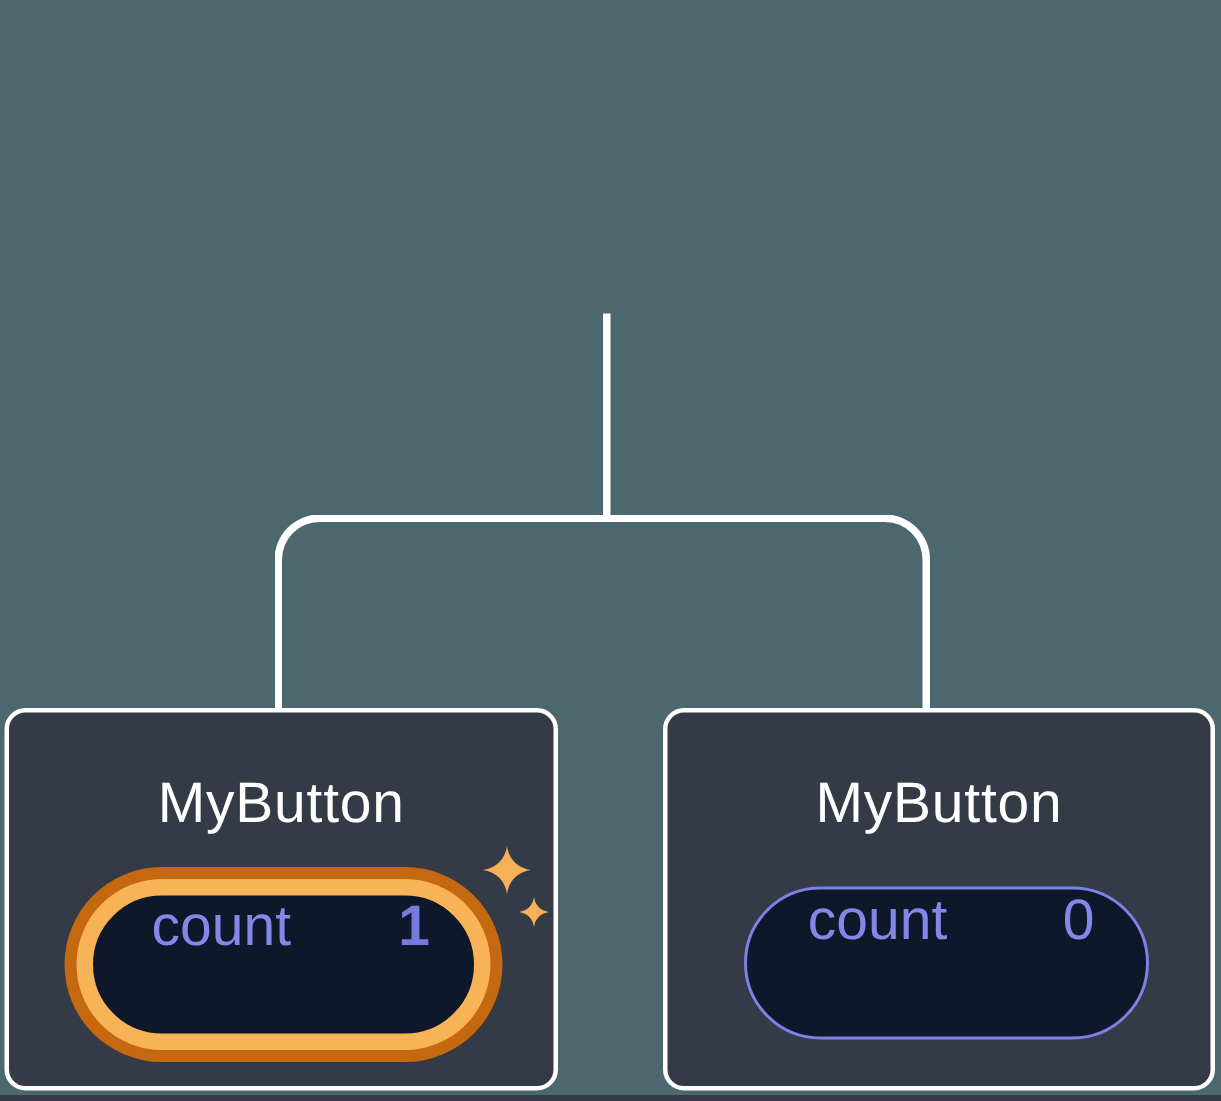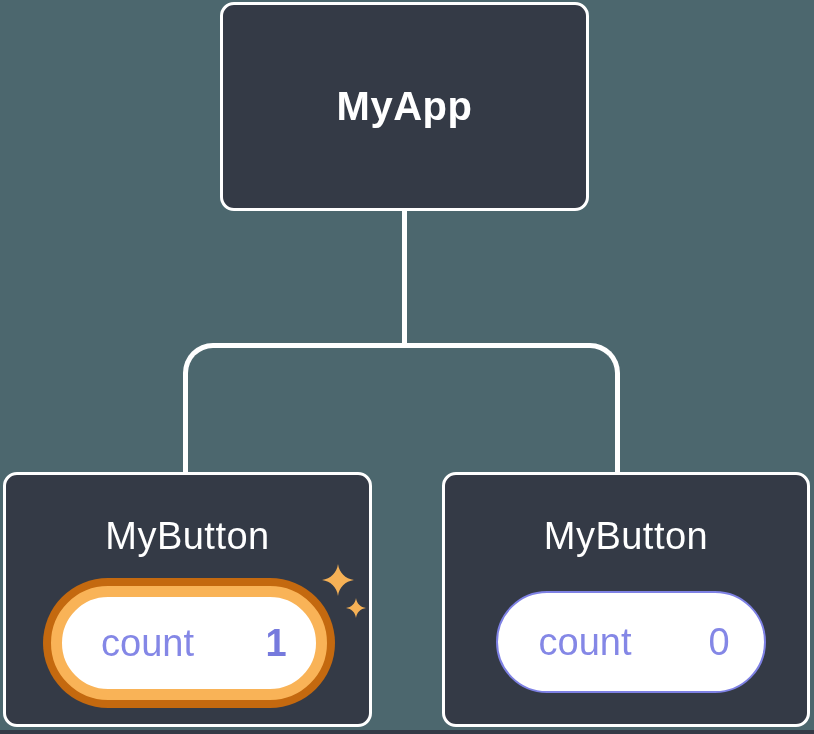--- a/index.html
+++ b/index.html
@@ -52,22 +52,22 @@
     border-right:5px solid #FFFFFF;
     border-bottom:none;
     border-radius:30px 30px 0 0;
     box-sizing:border-box;
   }
 
   
   .pill{
     position:absolute;
     box-sizing:border-box;
-    display:flex;align-items:center;
-    background:#ffffff;
+    display:flex;align-items:flex-start;
+    background:#0f172a;
   }
   .pill-highlight{
     left:45px;top:111px;width:276px;height:114px;
     border:11px solid #F9B357;
     border-radius:57px;
     box-shadow:0 0 0 8px #C4690F;
   }
   .pill-plain{
     left:51px;top:116px;width:270px;height:102px;
     border:2px solid #7E81E4;
@@ -95,23 +95,20 @@
     position:absolute;
     left:0;top:730px;width:814px;height:4px;
     background:#343A46;
   }
 </style>
 </head>
 <body>
 
 <div class="canvas">
 
-  <div class="node node-root">
-    <div class="root-title">MyApp</div>
-  </div>
 
   <div class="stem"></div>
   <div class="bracket"></div>
 
   <div class="node node-child-left">
     <div class="node-title">MyButton</div>
 
     <div class="pill pill-highlight">
       <div class="pill-cell cell-name">count</div>
       <div class="pill-divider-hl"></div>

